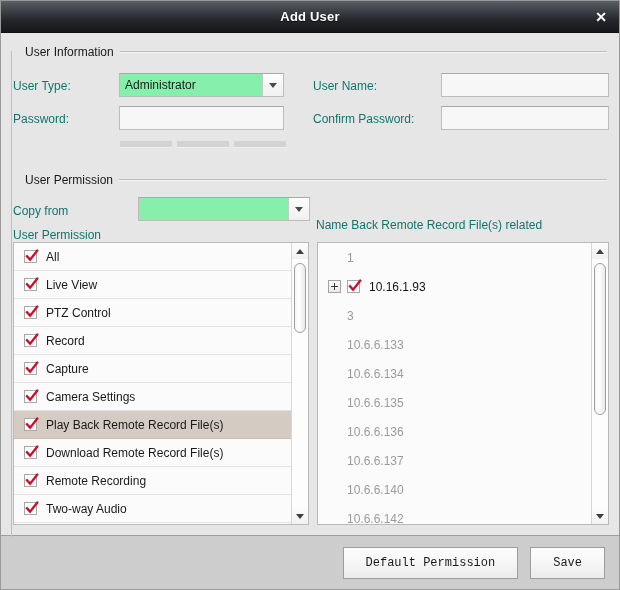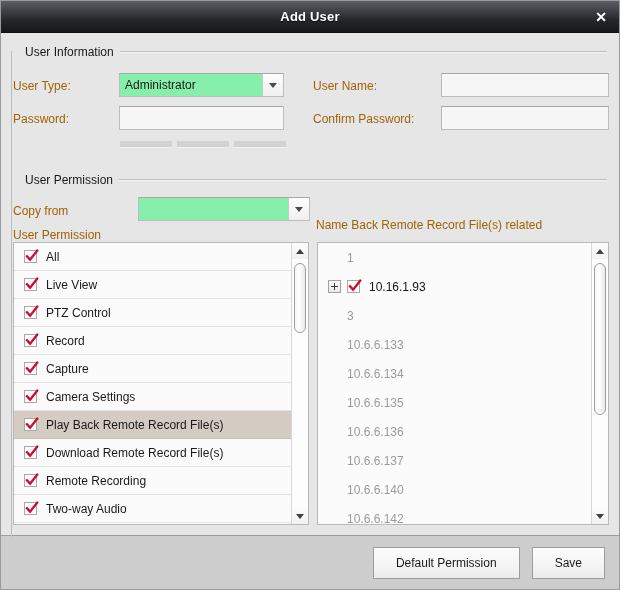--- a/index.html
+++ b/index.html
@@ -96,21 +96,21 @@
   .group-stub {
     position: absolute;
     left: 10px;
     width: 1px;
     background: #bdbdbd;
   }
 
   .lbl {
     position: absolute;
     font-size: 12px;
-    color: #a16207;
+    color: #0f766e;
     white-space: nowrap;
   }
 
   
   .txt {
     position: absolute;
     box-sizing: border-box;
     height: 24px;
     background: #fafafa;
     border: 1px solid #bcbcbc;
@@ -301,21 +301,21 @@
     padding-right: 14px;
     gap: 12px;
   }
   .btn {
     box-sizing: border-box;
     height: 32px;
     min-width: 70px;
     padding: 0 22px;
     background: linear-gradient(to bottom,#fdfdfd 0%,#f6f6f6 50%,#ebebeb 100%);
     border: 1px solid #9d9d9d;
-    font-family: Liberation Sans, sans-serif;
+    font-family: Liberation Mono, monospace;
     font-size: 12px;
     color: #1a1a1a;
     cursor: pointer;
     white-space: nowrap;
   }
   .btn.wide { min-width: 110px; }
 </style>
 </head>
 <body>
 

